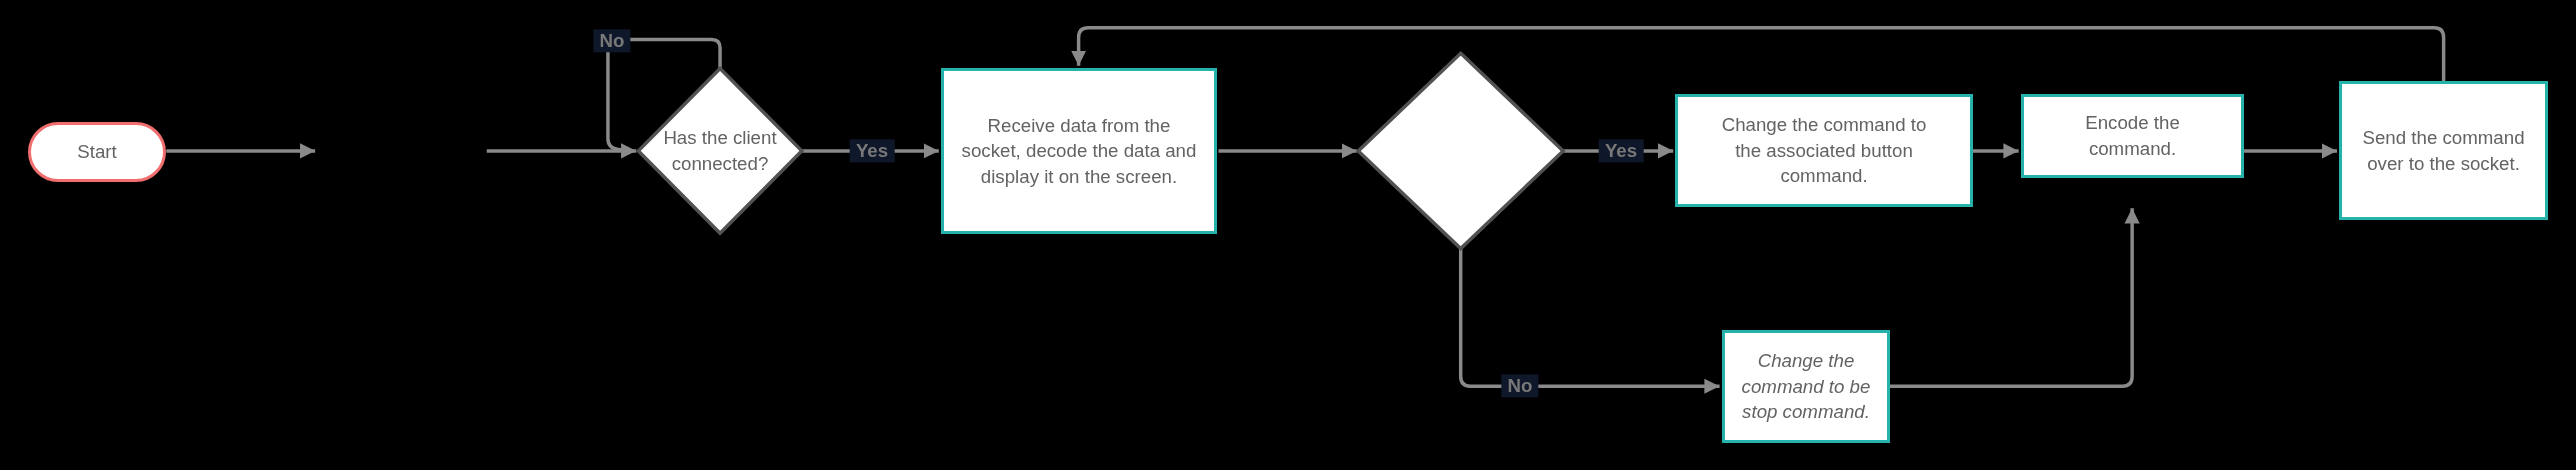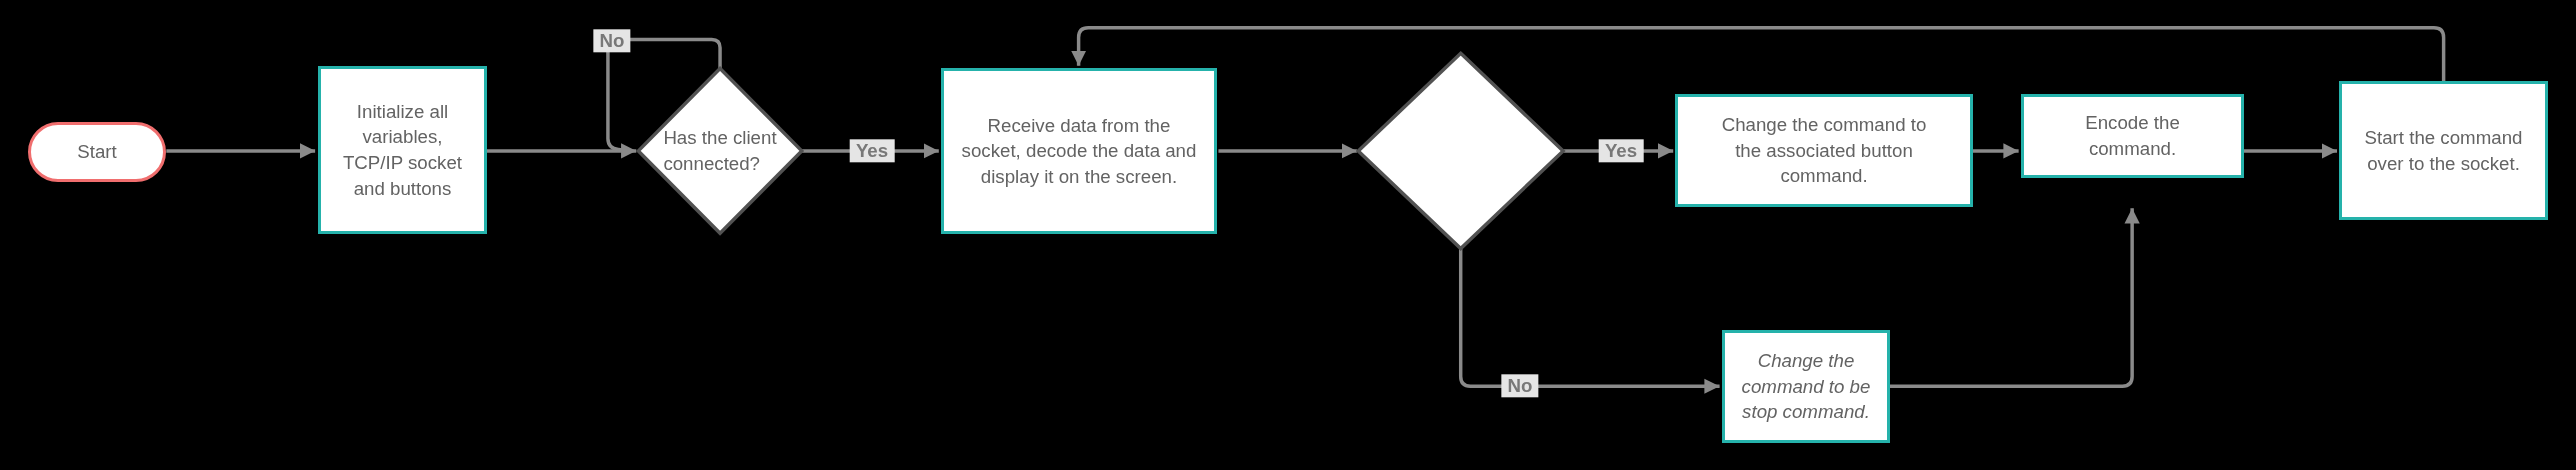--- a/index.html
+++ b/index.html
@@ -47,30 +47,30 @@
   #n-receive { left: 941px; top: 68px;  width: 276px; height: 166px; }
   #n-assoc   { left: 1675px; top: 94px; width: 298px; height: 113px; }
   #n-encode  { left: 2021px; top: 94px; width: 223px; height: 84px; }
   #n-send    { left: 2339px; top: 81px; width: 209px; height: 139px; }
   #n-stop    { left: 1722px; top: 330px; width: 168px; height: 113px; font-style: italic; }
   .diamond-label {
     position: absolute;
     display: flex;
     align-items: center;
     justify-content: center;
-    text-align: left;
+    text-align: center;
     z-index: 3;
     background: transparent;
   }
   #t-d1 { left: 616px;  top: 111px; width: 208px; height: 80px; }
   #t-d2 { left: 1353px; top: 111px; width: 215px; height: 80px; }
   .edge-label {
     position: absolute;
     transform: translate(-50%, -50%);
-    background: #e5e5e5;
+    background: #0f172a;
     color: #787878;
     font-size: 18.7px;
     font-weight: bold;
     padding: 0.7px 6.2px;
     z-index: 2;
     line-height: 22px;
     text-align: right;
   }
   #lbl-client-no  { left: 612px;  top: 41px; }
   #lbl-client-yes { left: 872px; top: 151px; }
@@ -102,42 +102,36 @@
     <path d="M2730 558 H3066 Q3080 558 3080 544 V301" stroke="#8a8a8a" stroke-width="5" fill="none" marker-end="url(#ah)"></path>
 
     <polygon points="1040,99 1158,218 1040,337 922,218" fill="#ffffff" stroke="#525252" stroke-width="5"></polygon>
     <polygon points="2110,77 2258,218 2110,359 1962,218" fill="#ffffff" stroke="#525252" stroke-width="5"></polygon>
   </svg>
 
   <div class="node terminator" id="n-start">
     <span class="node-label">Start</span>
   </div>
 
-  <div class="node process" id="n-init">
-    <span class="node-label">Initialize all
-variables,
-TCP/IP socket
-and buttons</span>
-  </div>
   <div class="node process" id="n-receive">
     <span class="node-label">Receive data from the
 socket, decode the data and
 display it on the screen.</span>
   </div>
   <div class="node process" id="n-assoc">
     <span class="node-label">Change the command to
 the associated button
 command.</span>
   </div>
   <div class="node process" id="n-encode">
     <span class="node-label">Encode the
 command.</span>
   </div>
   <div class="node process" id="n-send">
-    <span class="node-label">Start the command
+    <span class="node-label">Send the command
 over to the socket.</span>
   </div>
   <div class="node process" id="n-stop">
     <span class="node-label">Change the
 command to be
 stop command.</span>
   </div>
 
   <div class="diamond-label" id="t-d1">
     <span class="diamond-label-text">Has the client

